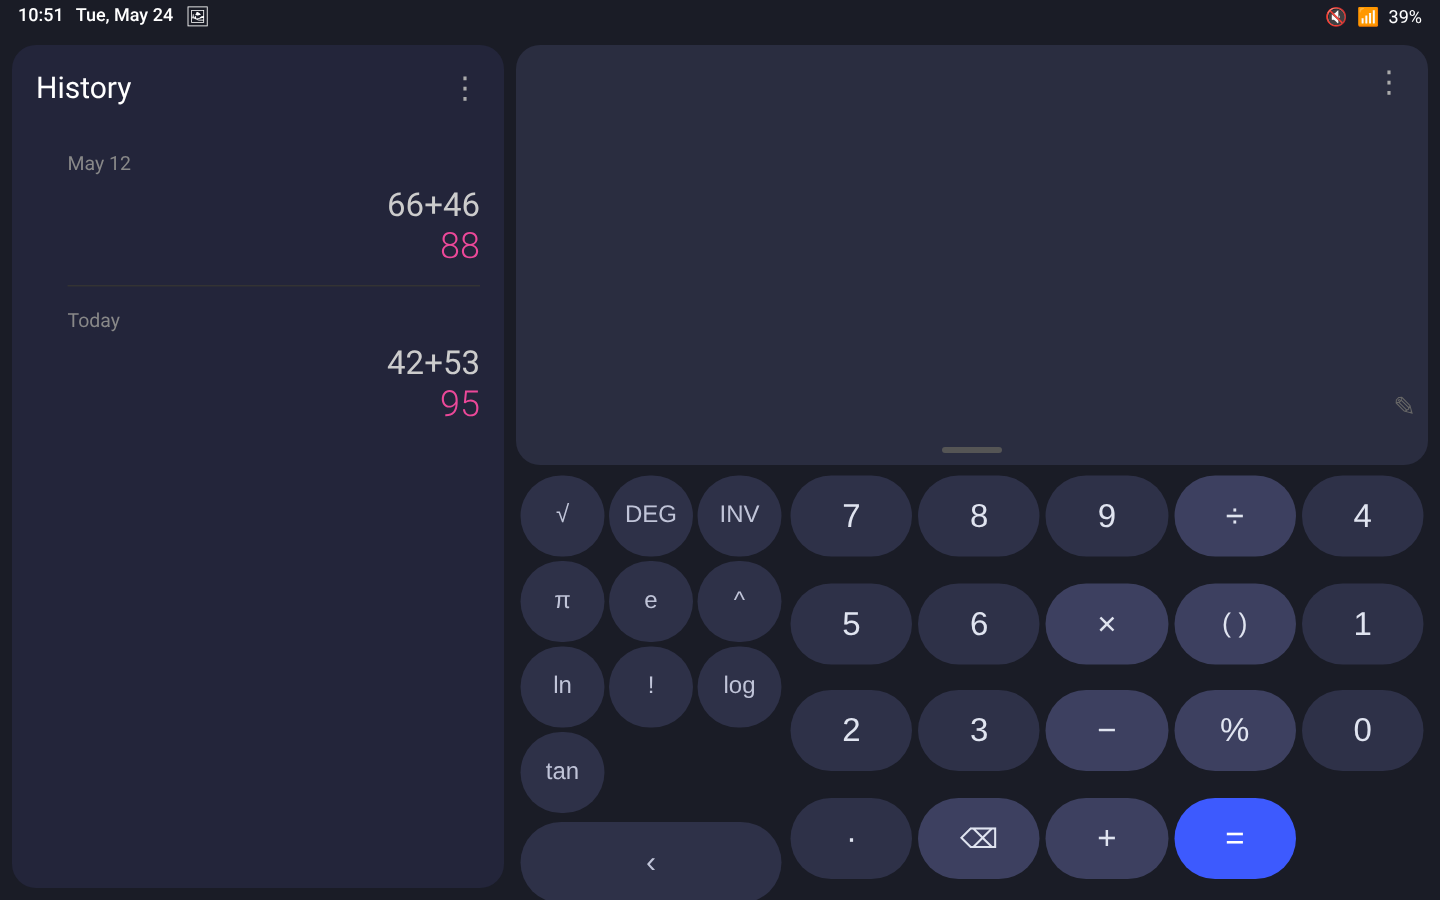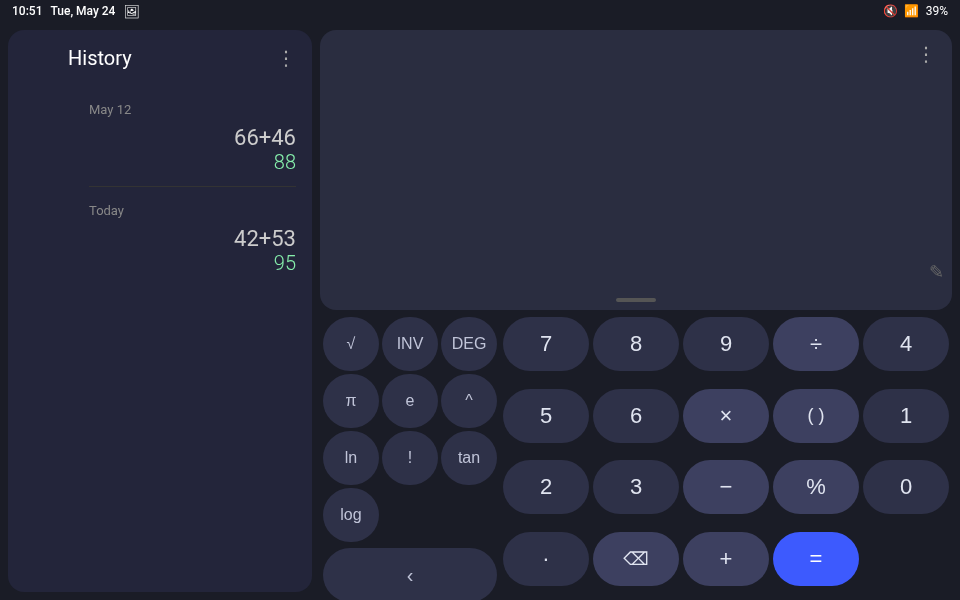--- a/index.html
+++ b/index.html
@@ -42,28 +42,27 @@
 
     
     .main-layout {
       position: absolute;
       top: 22px; left: 0; right: 0; bottom: 0;
       display: flex;
     }
 
     
     .history-panel {
-      width: 304px;
+      width: 328px;
       background: #23253a;
       border-radius: 16px;
       margin: 8px 0 8px 8px;
       display: flex;
       flex-direction: column;
       overflow: hidden;
-      padding-left: 44px;
     }
     .history-header {
       display: flex;
       align-items: center;
       justify-content: space-between;
       padding: 16px 16px 8px 16px;
     }
     .history-title {
       font-size: 20px;
       color: #fff;
@@ -87,22 +86,22 @@
     }
     .history-entry {
       text-align: right;
       margin-bottom: 4px;
     }
     .history-expr {
       font-size: 22px;
       color: #ccc;
     }
     .history-result {
-      font-size: 20px;
-      color: #86efac;
+      font-size: 24px;
+      color: #ec4899;
       font-weight: 300;
     }
     .history-divider {
       height: 1px;
       background: #333;
       margin: 12px 0;
     }
 
     
     .calc-panel {
@@ -278,32 +277,32 @@
       <span class="calc-edit-icon" style="font-size:18px; color:#666;">✎</span>
       <div class="display-drag-handle"></div>
     </div>
 
     <div class="keypad-area">
 
       <div class="sci-panel">
         <div class="sci-keys">
 
           <button class="sci-key">√</button>
+          <button class="sci-key">DEG</button>
           <button class="sci-key">INV</button>
-          <button class="sci-key">DEG</button>
 
           <button class="sci-key">π</button>
           <button class="sci-key">e</button>
 
           <button class="sci-key">^</button>
           <button class="sci-key">ln</button>
 
           <button class="sci-key">!</button>
+          <button class="sci-key">log</button>
           <button class="sci-key">tan</button>
-          <button class="sci-key">log</button>
         </div>
 
         <div style="display:flex; padding: 3px 3px 0 3px;">
           <button class="back-chevron" style="width:100%; font-size:20px; color:#c0c4d8;">‹</button>
         </div>
       </div>
 
       <div class="num-keys">
 
         <button class="num-key">7</button>

